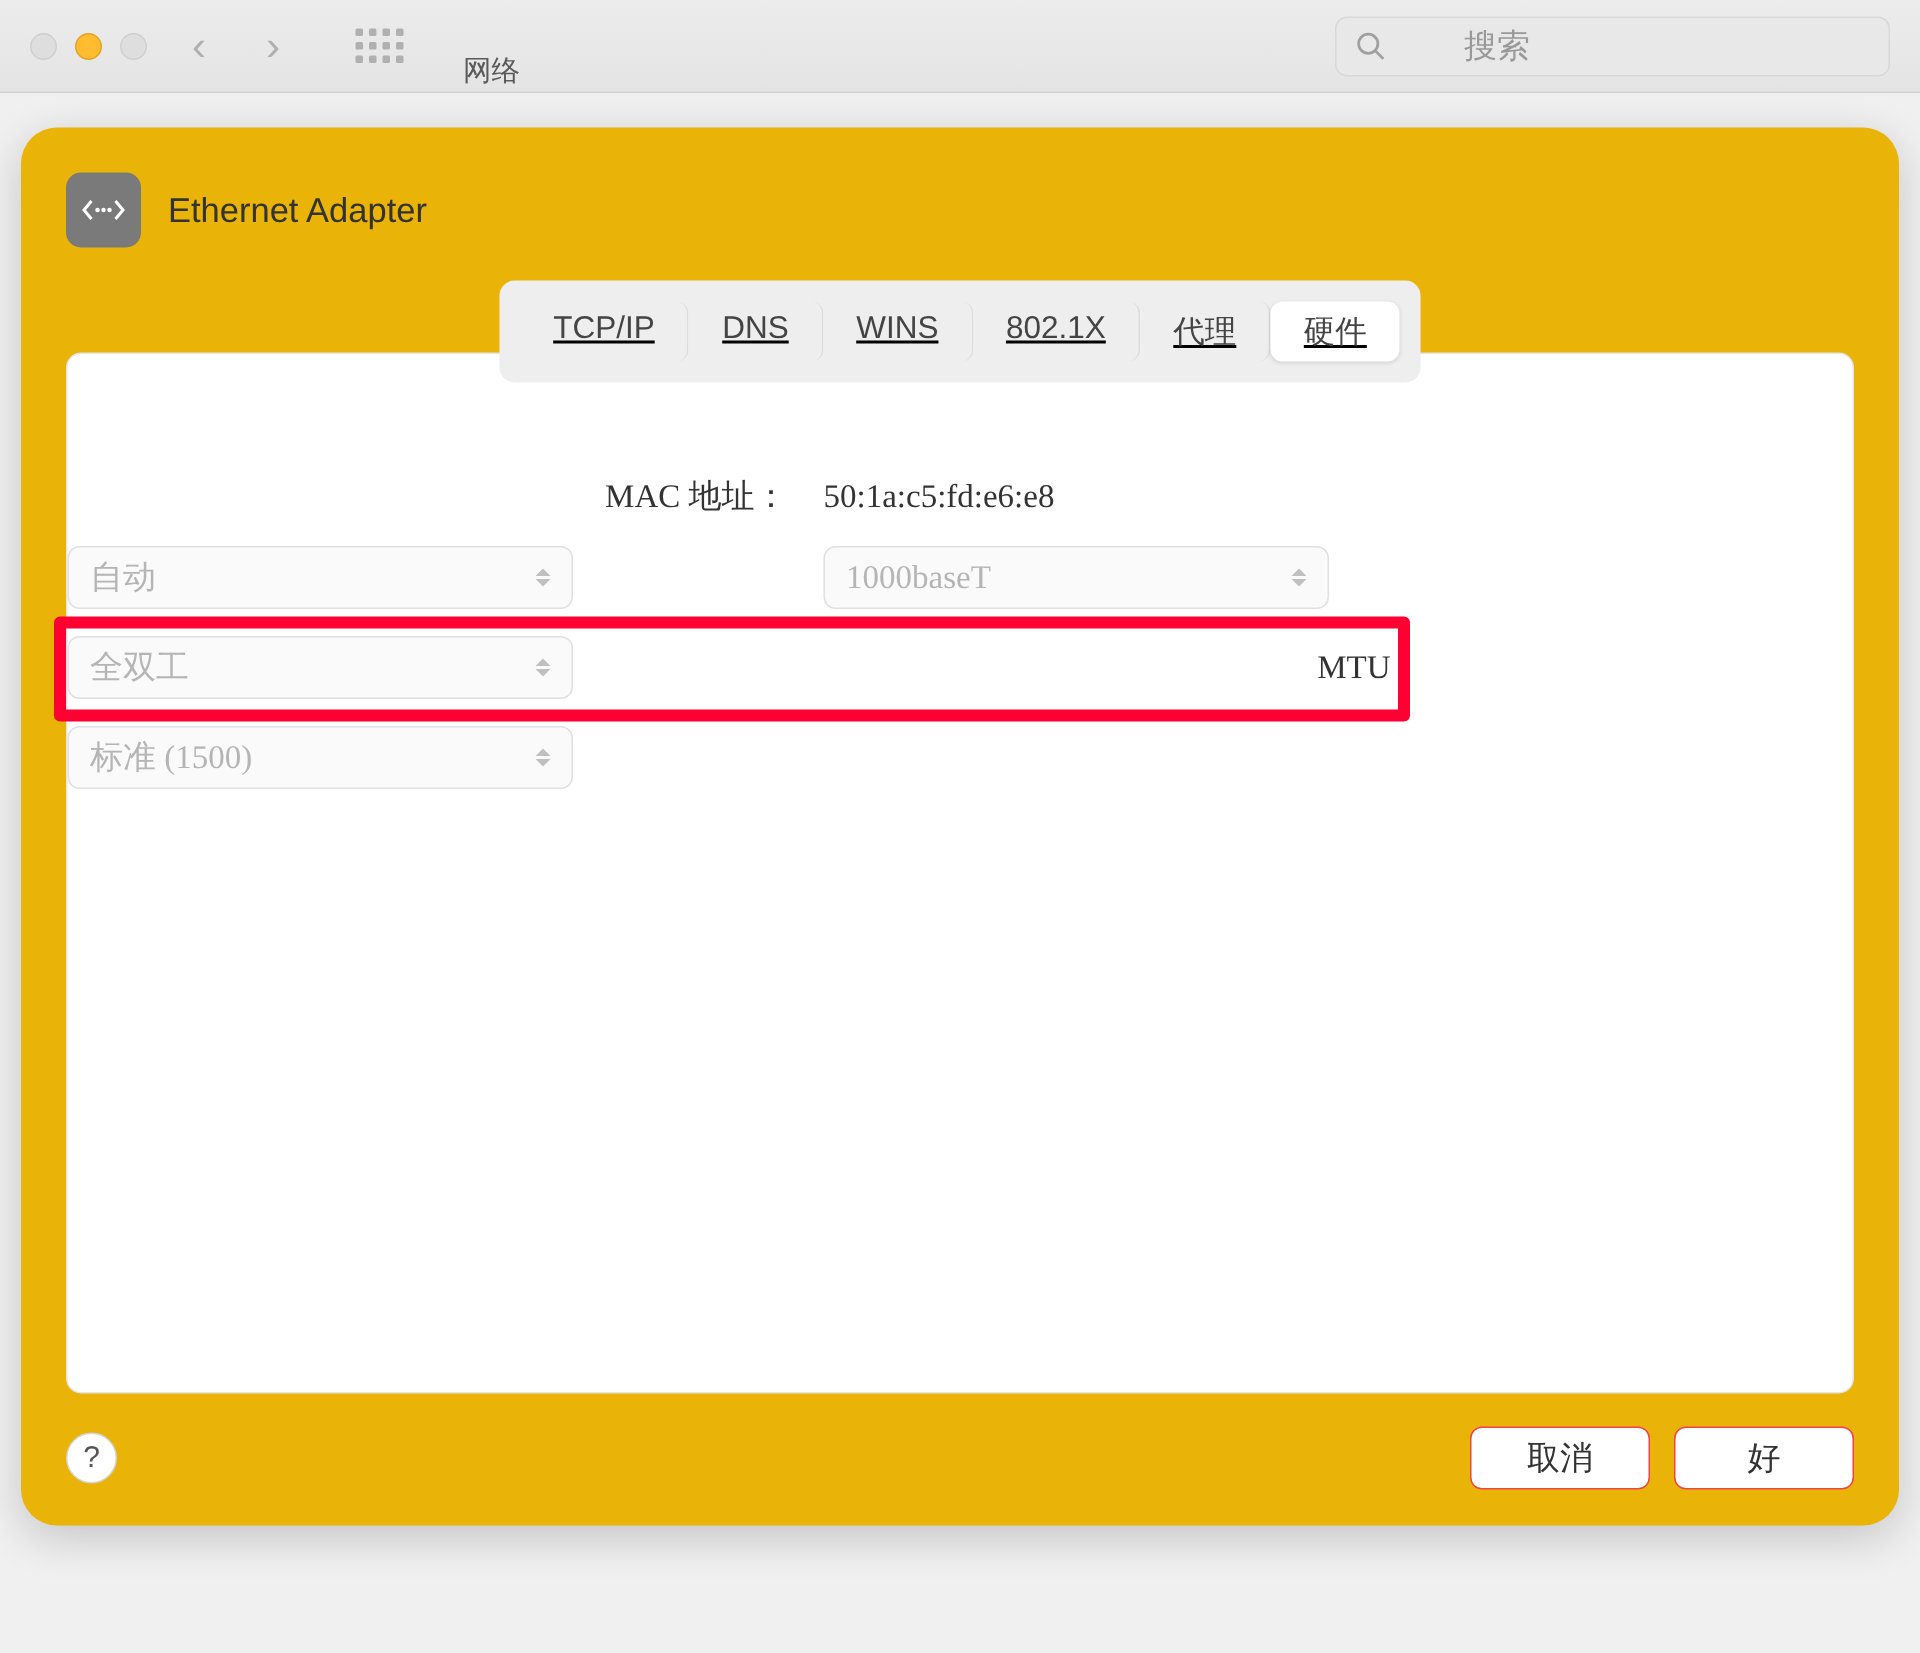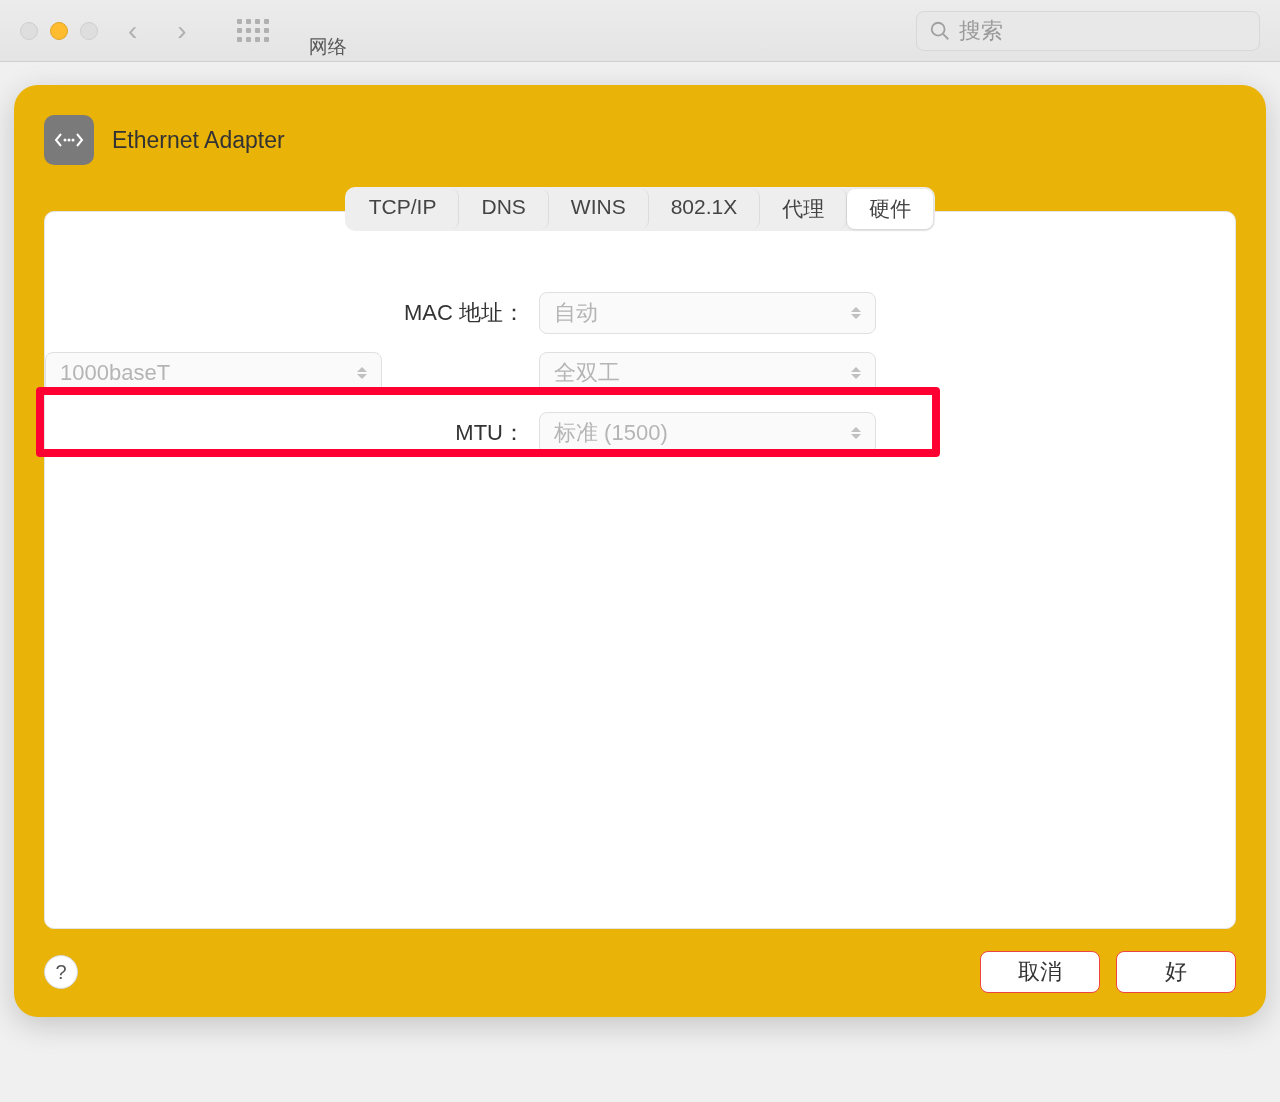--- a/index.html
+++ b/index.html
@@ -54,29 +54,30 @@
       border-radius: 1px;
     }
     .window-title {
       font-size: 19px;
       color: #5a5a5a;
       font-weight: 400;
       flex: 1;
       margin-top: 32px;
     }
     .search-box {
-      width: 344px;
+      width: 370px;
       height: 40px;
       background: #e8e8e8;
       border: 1px solid #d8d8d8;
       border-radius: 8px;
       display: flex;
       align-items: center;
       padding: 0 12px;
       color: #999;
+      gap: 43px;
     }
     .search-icon-svg {
       width: 22px; height: 22px;
       margin-right: 8px;
       stroke: #a0a0a0;
       fill: none;
       stroke-width: 2;
     }
     .search-placeholder {
       font-size: 22px;
@@ -112,24 +113,25 @@
     }
     .adapter-title {
       font-size: 23px;
       color: #333;
     }
     .tab-segment {
       display: flex;
       align-self: center;
       background: #eeeeee;
       border-radius: 10px;
-      padding: 2px;
+      padding: 14px;
       margin-bottom: 0;
       position: relative;
       z-index: 2;
+      text-decoration: underline;
     }
     .tab {
       padding: 6px 22px;
       font-size: 21px;
       color: #444;
       border-radius: 8px;
       border-right: 1px solid #dcdcdc;
       cursor: default;
     }
     .tab:last-child { border-right: none; }
@@ -142,22 +144,23 @@
       border: 1px solid #e5e5e5;
       border-radius: 10px;
       margin-top: -20px;
       padding-top: 80px;
       background: #fff;
       position: relative;
     }
     .form-grid {
       display: grid;
       grid-template-columns: 480px 400px;
-      gap: 18px 14px;
-      align-items: center;
+      gap: 18px 24px;
+      align-items: center;
+      font-family: Liberation Serif, serif;
     }
     .form-label {
       text-align: right;
       font-size: 22px;
       color: #333;
     }
     .form-value {
       font-size: 22px;
       color: #333;
     }
@@ -284,20 +287,21 @@
     <div class="tab">DNS</div>
     <div class="tab">WINS</div>
     <div class="tab">802.1X</div>
     <div class="tab">代理</div>
     <div class="tab active">硬件</div>
   </div>
 
   <div class="content-box">
     <div class="form-grid">
       <div class="form-label">MAC 地址：</div>
+      <div class="form-value">50:1a:c5:fd:e6:e8</div>
 
       <div class="select">
         <span>自动</span>
         <div class="select-chevrons">
           <div class="chev chev-up"></div>
             <div class="chev chev-down"></div>
         </div>
       </div>
 
       <div class="select" id="speed-select">

